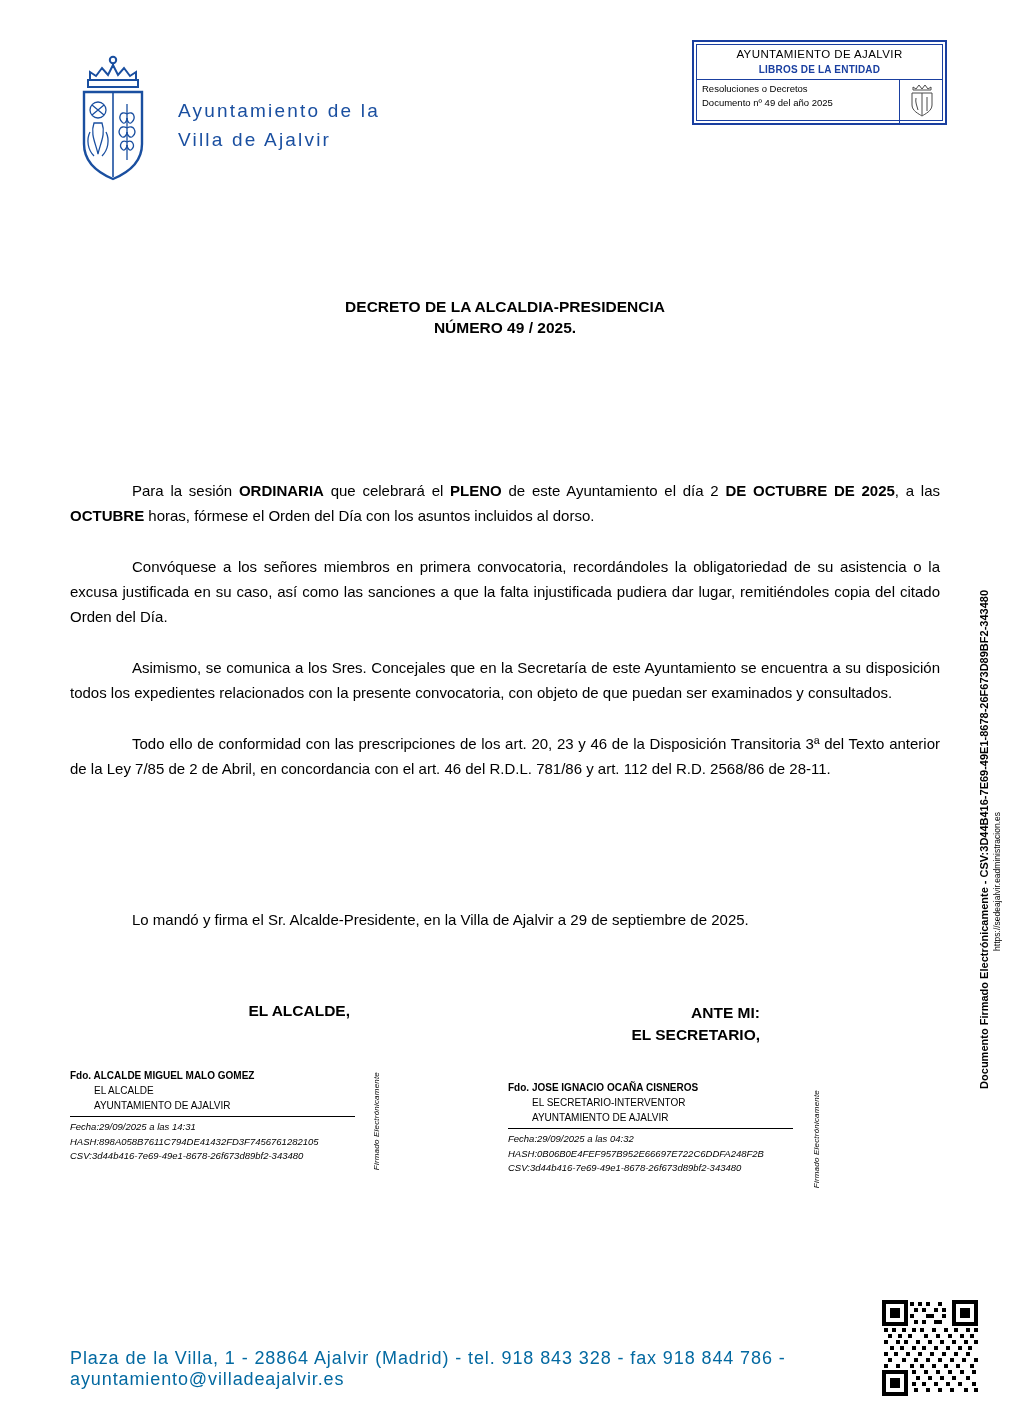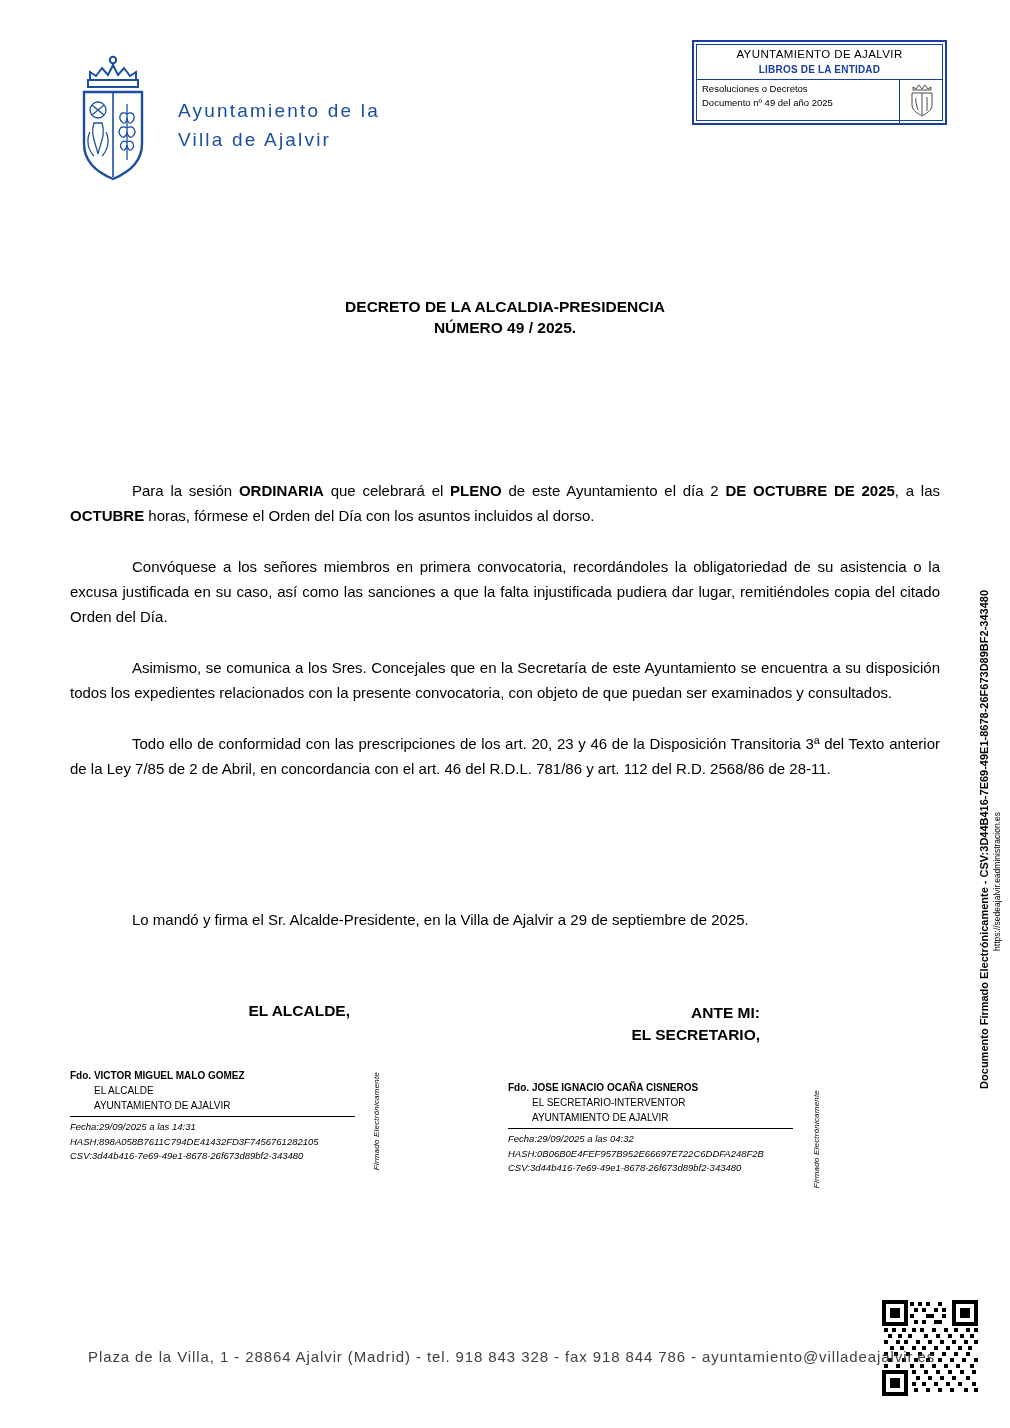--- a/index.html
+++ b/index.html
@@ -256,26 +256,26 @@
     position: absolute;
     left: 880px;
     top: 1298px;
     width: 100px;
     height: 100px;
   }
 
   
   .footer {
     position: absolute;
-    left: 88px;
+    left: 70px;
     top: 1348px;
     width: 880px;
-    font-size: 15px;
+    font-size: 18px;
     letter-spacing: 0.9px;
-    color: #404040;
+    color: #0369a1;
   }
 </style>
 </head>
 <body>
 
 <div class="header">
 
   <div class="crest">
     <svg viewBox="0 0 86 135" width="86" height="135">
 
@@ -353,21 +353,21 @@
 
 <div class="mando">Lo mandó y firma el Sr. Alcalde-Presidente, en la Villa de Ajalvir a 29 de septiembre de 2025.</div>
 
 <div class="sig-head-left">EL ALCALDE,</div>
 <div class="sig-head-right">
   <span>ANTE MI:</span><br>
   <span>EL SECRETARIO,</span>
 </div>
 
 <div class="sigblock sig-left">
-  <div class="name">Fdo. VICTOR MIGUEL MALO GOMEZ</div>
+  <div class="name">Fdo. ALCALDE MIGUEL MALO GOMEZ</div>
   <div class="role">EL ALCALDE</div>
   <div class="entity">AYUNTAMIENTO DE AJALVIR</div>
   <div class="hr"></div>
   <div class="meta">Fecha:29/09/2025 a las 14:31</div>
   <div class="meta">HASH:898A058B7611C794DE41432FD3F7456761282105</div>
   <div class="meta">CSV:3d44b416-7e69-49e1-8678-26f673d89bf2-343480</div>
 </div>
 <div class="vert-label vert-left">Firmado Electrónicamente</div>
 
 <div class="sigblock sig-right">

